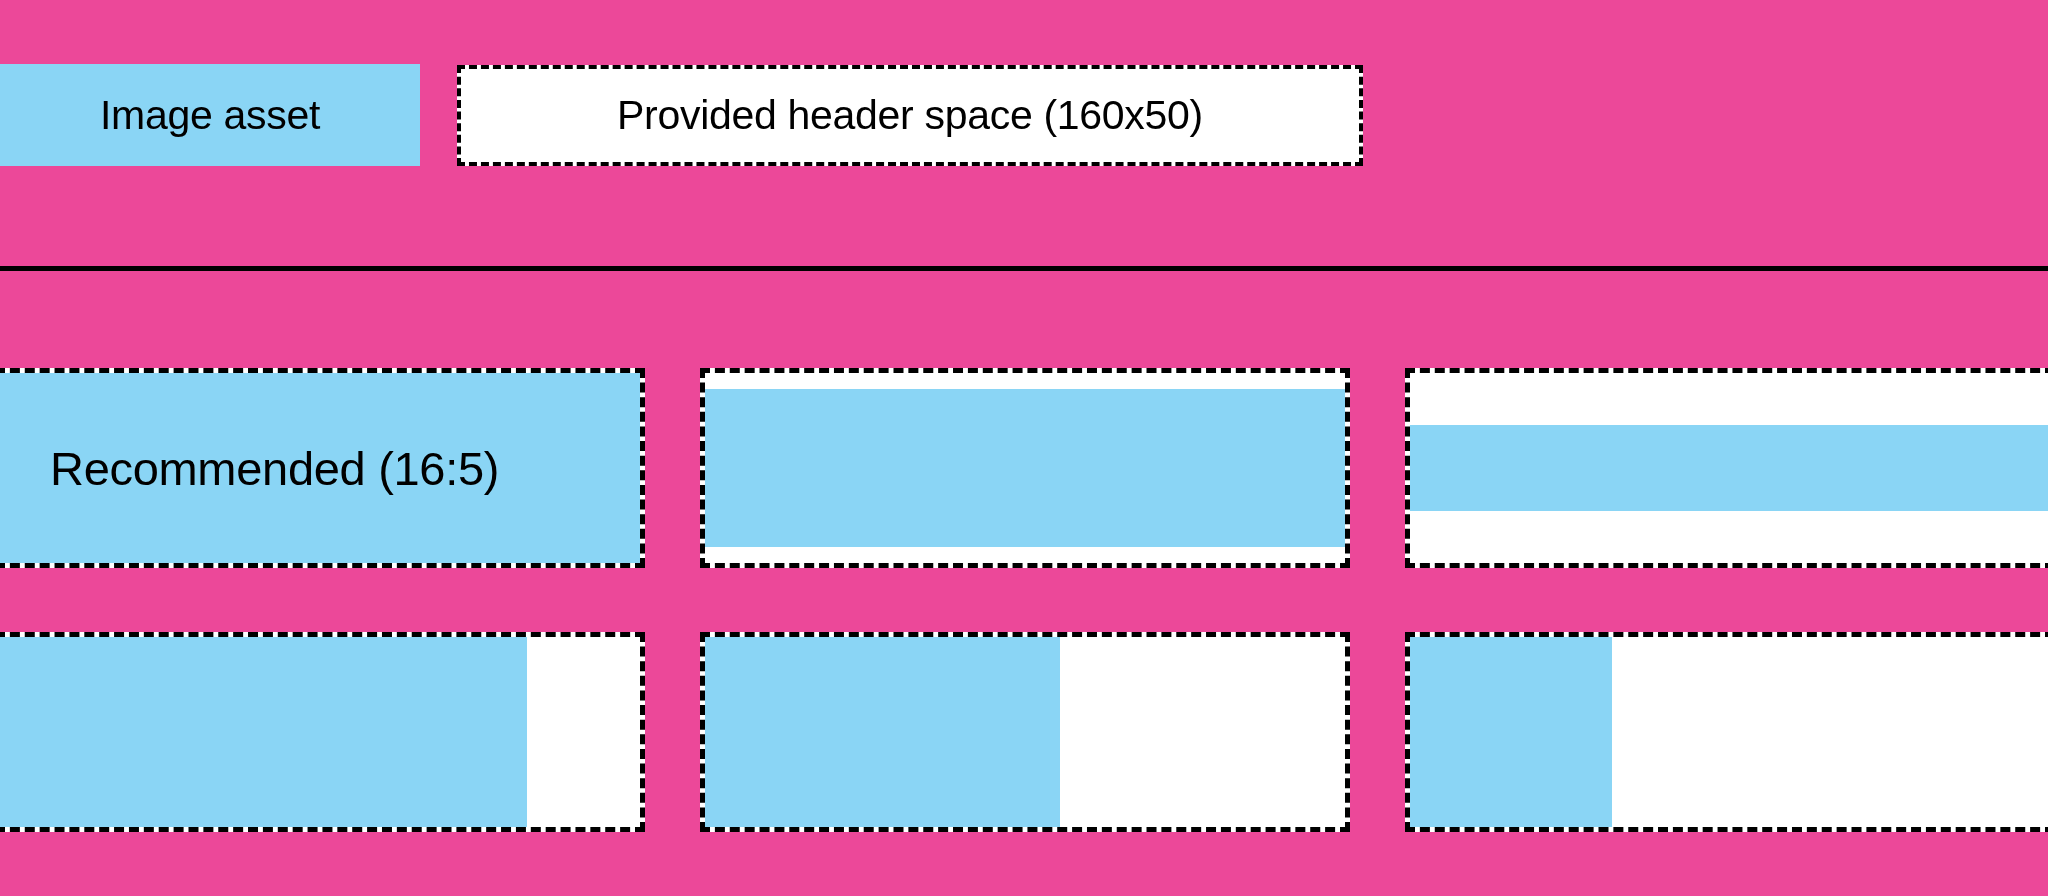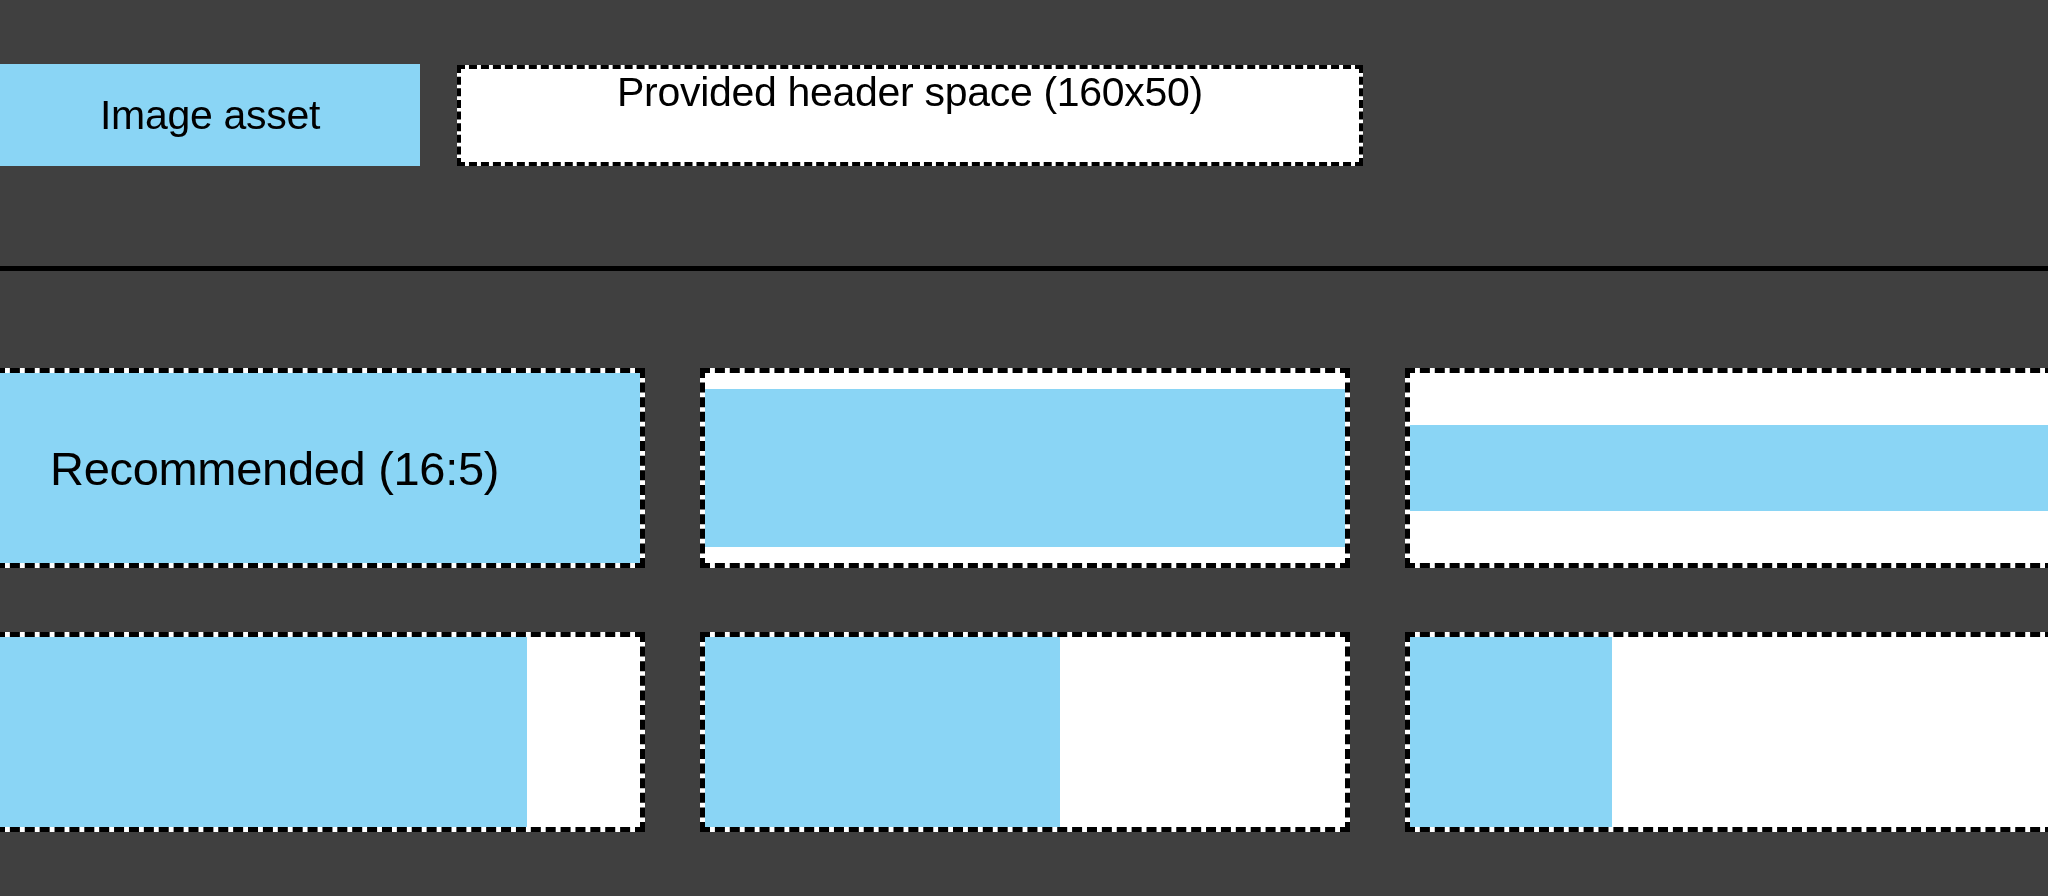--- a/index.html
+++ b/index.html
@@ -9,21 +9,21 @@
     height: 896px;
     background: #ffffff;
     font-family: "Liberation Sans", sans-serif;
     overflow: hidden;
   }
 
   .page {
     position: relative;
     width: 2048px;
     height: 896px;
-    background: #404040;
+    background: #ec4899;
   }
 
   
   .header-row {
     position: absolute;
     left: 0;
     top: 64px;
     height: 102px;
     width: 2048px;
   }
@@ -49,20 +49,21 @@
 
   .header-space-box {
     position: absolute;
     left: 457px;
     top: 1px;
     width: 906px;
     height: 101px;
     border: 4px dashed #000000;
     background: #ffffff;
     display: flex;
+    align-items: center;
     justify-content: center;
   }
 
   .header-space-label {
     font-size: 41px;
     color: #000000;
     letter-spacing: -0.3px;
     white-space: nowrap;
   }
 

